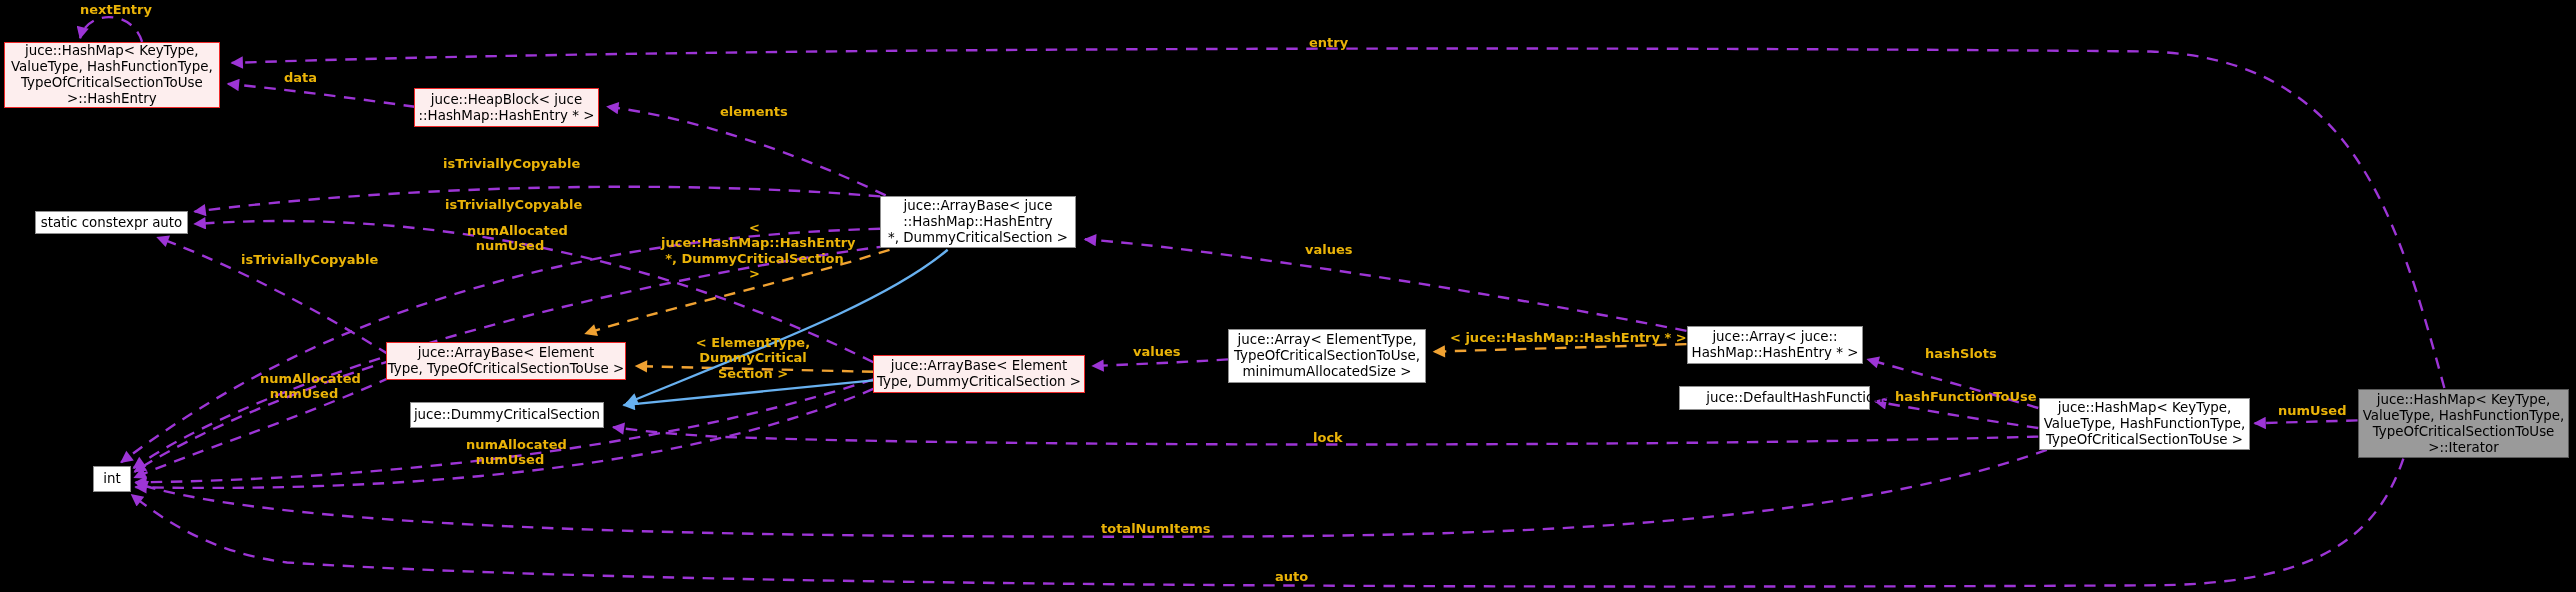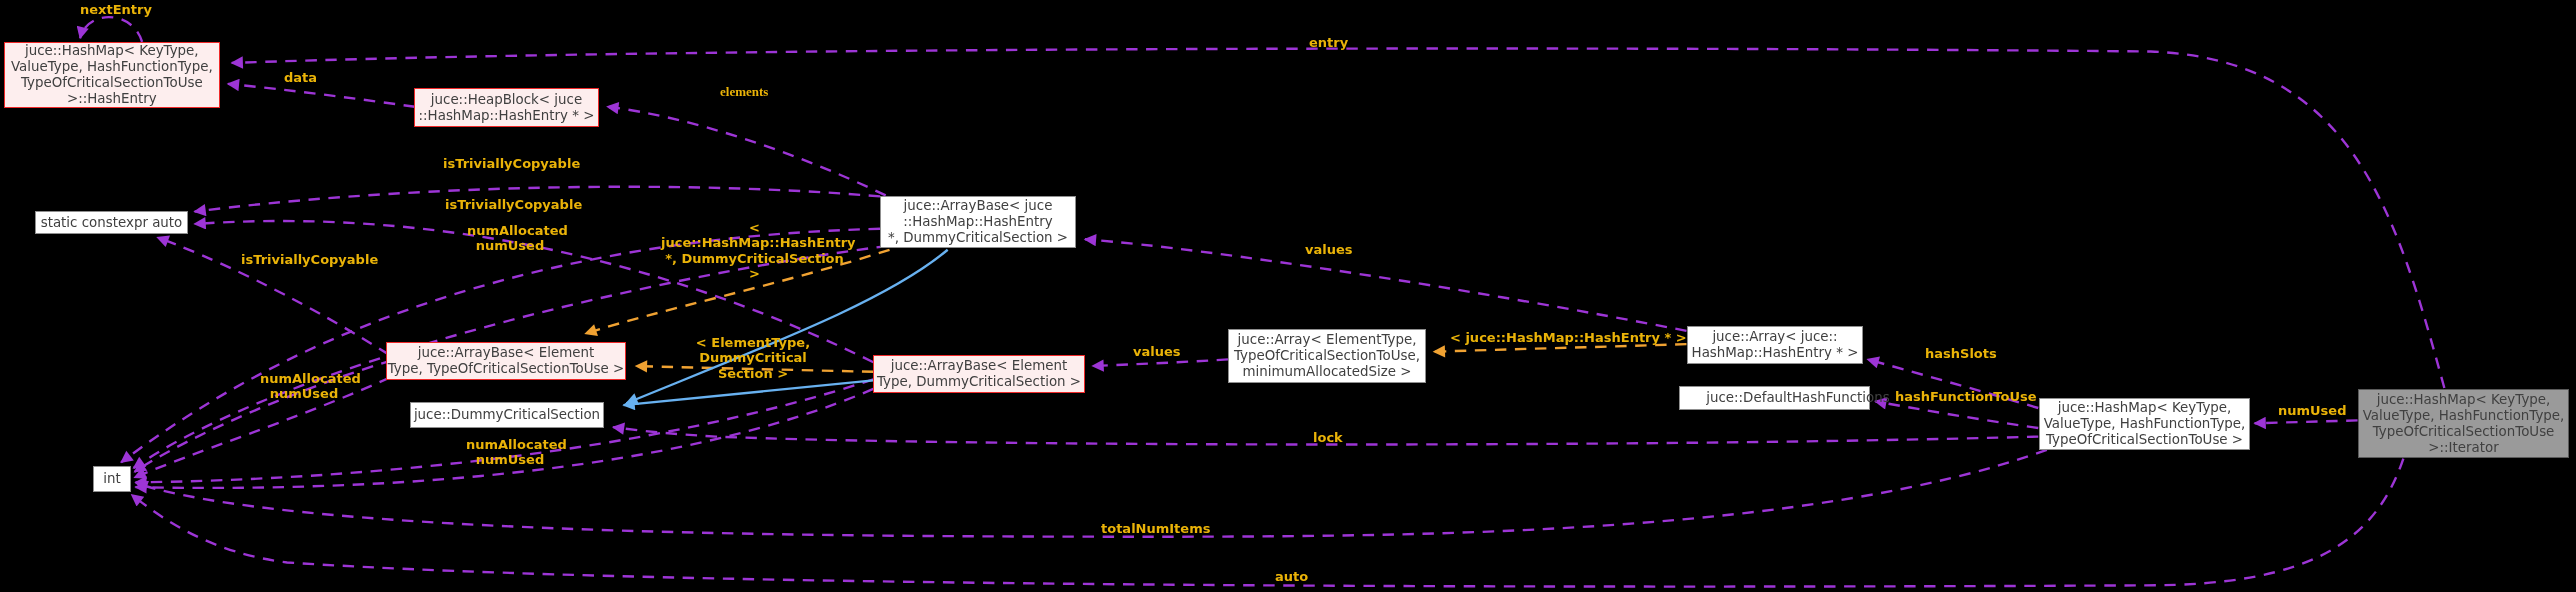--- a/index.html
+++ b/index.html
@@ -1,20 +1,20 @@
 <!DOCTYPE html>
 <html><head>
 <meta charset="utf-8">
 <style>
   html,body{margin:0;padding:0;background:#000;}
   #canvas{position:relative;width:2576px;height:592px;background:#000;overflow:hidden;
           font-family:"DejaVu Sans","Liberation Sans",sans-serif;}
   #edges{position:absolute;left:0;top:0;width:2576px;height:592px;}
   .node{position:absolute;display:flex;align-items:center;justify-content:center;
-        text-align:center;white-space:pre-line;color:#404040;font-size:13.4px;line-height:16px;
+        text-align:center;white-space:pre-line;color:#000000;font-size:13.4px;line-height:16px;
         box-sizing:border-box;z-index:2;}
   .node.plain{background:#ffffff;border:1.4px solid #8f8f8f;}
   .node.red{background:#fdeeee;border:1.9px solid #ef2929;}
   .node.gray{background:#9a9a9a;border:1.4px solid #5a5a5a;}
   .elabel{position:absolute;color:#eab308;font-size:13px;line-height:15.3px;font-weight:600;
           white-space:pre-line;text-align:center;z-index:1;}
 </style>
 </head>
 <body>
 
@@ -91,21 +91,21 @@
 ValueType, HashFunctionType,
 TypeOfCriticalSectionToUse &gt;</div>
   <div class="node gray" style="left:2358px;top:389px;width:211px;height:69px;">juce::HashMap&lt; KeyType,
 ValueType, HashFunctionType,
 TypeOfCriticalSectionToUse
 &gt;::Iterator</div>
   <div class="node plain" style="left:93px;top:466px;width:38px;height:26px;">int</div>
 
   <div class="elabel" style="left:80px;top:1.9px;">nextEntry</div>
   <div class="elabel" style="left:284px;top:70px;">data</div>
-  <div class="elabel" style="left:720px;top:84px;font-family:Liberation Serif, serif;">elements</div>
+  <div class="elabel" style="left:720px;top:104px;">elements</div>
   <div class="elabel" style="left:1309px;top:35px;">entry</div>
   <div class="elabel" style="left:443px;top:156px;">isTriviallyCopyable</div>
   <div class="elabel" style="left:445px;top:197px;">isTriviallyCopyable</div>
   <div class="elabel" style="left:241px;top:252px;">isTriviallyCopyable</div>
   <div class="elabel" style="left:467px;top:223px;width:86px;">numAllocated
 numUsed</div>
   <div class="elabel" style="left:260px;top:371px;width:88px;">numAllocated
 numUsed</div>
   <div class="elabel" style="left:466px;top:437px;width:88px;">numAllocated
 numUsed</div>

